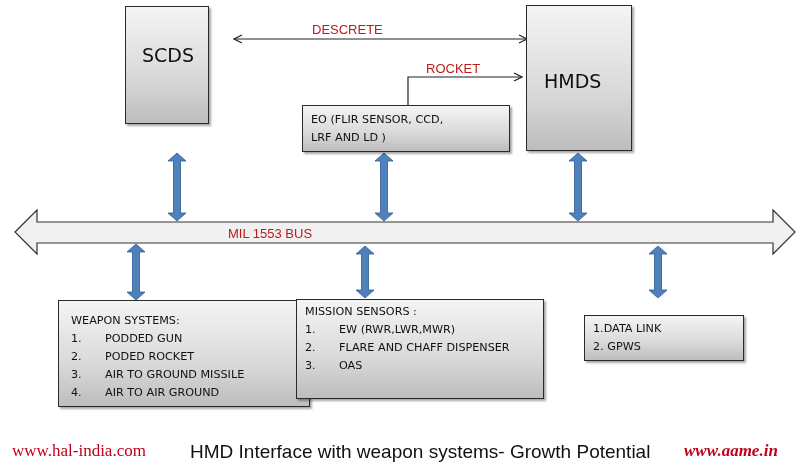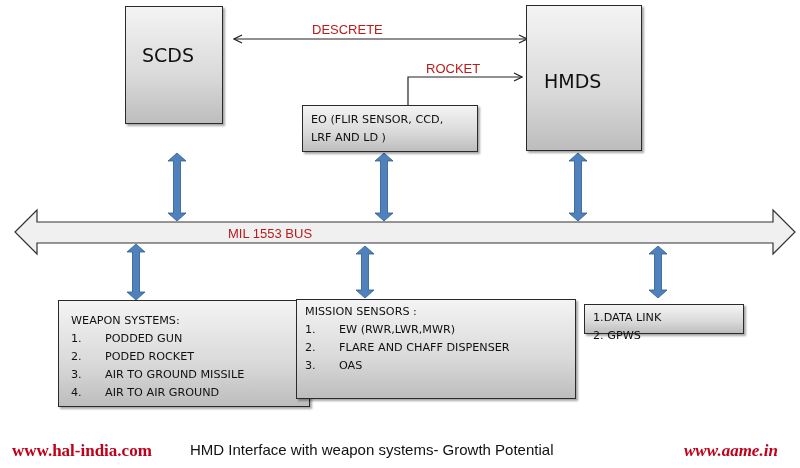--- a/index.html
+++ b/index.html
@@ -11,22 +11,22 @@
     box-shadow:2px 2px 2px rgba(0,0,0,0.35);
     color:#111;
   }
   .bigtitle { position:absolute; font-family:"DejaVu Sans", sans-serif; font-size:19px; color:#111; }
   .list { position:absolute; font-family:"DejaVu Sans", sans-serif; font-size:11.2px; line-height:18px; color:#111; }
   .list .row { display:flex; }
   .list .num { width:34px; }
   #diagram { position:absolute; left:0; top:0; }
   .lbl { position:absolute; font-family:"Liberation Sans", sans-serif; font-size:13px; color:#b91c1c; }
   .footer { position:absolute; top:441px; left:0; width:800px; height:24px; }
-  .ft-left { position:absolute; left:12px; top:0; font-family:"Liberation Serif", serif; font-weight:bold; font-size:17px; color:#c0001a; }
-  .ft-mid { position:absolute; left:190px; top:0; font-family:"Liberation Sans", sans-serif; font-size:15px; color:#111; }
+  .ft-left { position:absolute; left:12px; top:0; font-family:"Liberation Serif", serif; font-weight:normal; font-size:17px; color:#c0001a; }
+  .ft-mid { position:absolute; left:190px; top:0; font-family:"Liberation Sans", sans-serif; font-size:19px; color:#111; }
   .ft-right { position:absolute; left:684px; top:0; font-family:"Liberation Serif", serif; font-weight:bold; font-size:17px; color:#c0001a;font-style:italic; }
 </style>
 </head>
 <body>
 
 <svg id="diagram" width="800" height="440">
   <defs>
     <marker id="openArrow" markerWidth="10" markerHeight="10" refX="9" refY="5" orient="auto" markerUnits="userSpaceOnUse">
       <path d="M1,1 L9,5 L1,9" fill="none" stroke="#222" stroke-width="1.2"></path>
     </marker>
@@ -49,29 +49,29 @@
   <g id="vertical-arrows">
       <path d="M177,153 L186,161 L180.5,161 L180.5,213 L186,213 L177,221 L168,213 L173.5,213 L173.5,161 L168,161 Z" fill="#4f81bd" stroke="#2e5a8e" stroke-width="0.8"></path>
       <path d="M384,153 L393,161 L387.5,161 L387.5,213 L393,213 L384,221 L375,213 L380.5,213 L380.5,161 L375,161 Z" fill="#4f81bd" stroke="#2e5a8e" stroke-width="0.8"></path>
       <path d="M578,153 L587,161 L581.5,161 L581.5,213 L587,213 L578,221 L569,213 L574.5,213 L574.5,161 L569,161 Z" fill="#4f81bd" stroke="#2e5a8e" stroke-width="0.8"></path>
       <path d="M136,244 L145,252 L139.5,252 L139.5,292 L145,292 L136,300 L127,292 L132.5,292 L132.5,252 L127,252 Z" fill="#4f81bd" stroke="#2e5a8e" stroke-width="0.8"></path>
       <path d="M365,246 L374,254 L368.5,254 L368.5,290 L374,290 L365,298 L356,290 L361.5,290 L361.5,254 L356,254 Z" fill="#4f81bd" stroke="#2e5a8e" stroke-width="0.8"></path>
       <path d="M658,246 L667,254 L661.5,254 L661.5,290 L667,290 L658,298 L649,290 L654.5,290 L654.5,254 L649,254 Z" fill="#4f81bd" stroke="#2e5a8e" stroke-width="0.8"></path>
     </g>
 </svg>
 
-<div class="box" style="left:125px;top:6px;width:98px;height:118px;">
+<div class="box" style="left:125px;top:6px;width:84px;height:118px;">
   <div class="bigtitle" style="left:16px;top:37px;">SCDS</div>
 </div>
 
-<div class="box" style="left:526px;top:5px;width:116px;height:146px;">
+<div class="box" style="left:526px;top:5px;width:106px;height:146px;">
   <div class="bigtitle" style="left:17px;top:64px;">HMDS</div>
 </div>
 
-<div class="box" style="left:302px;top:105px;width:176px;height:47px;">
+<div class="box" style="left:302px;top:105px;width:208px;height:47px;">
   <div class="list" style="left:8px;top:5px;">
     <div>EO (FLIR SENSOR, CCD,</div>
     <div>LRF AND LD )</div>
   </div>
 </div>
 
 <div class="lbl" style="left:312px;top:22px;">DESCRETE</div>
 <div class="lbl" style="left:426px;top:61px;">ROCKET</div>
 <div class="lbl" style="left:228px;top:226px;text-align:center;">MIL 1553 BUS</div>
 
@@ -90,39 +90,39 @@
         <span class="num">3.</span>
         <span>AIR TO GROUND MISSILE</span>
       </div>
     <div class="row">
         <span class="num">4.</span>
         <span>AIR TO AIR GROUND</span>
       </div>
   </div>
 </div>
 
-<div class="box" style="left:296px;top:299px;width:280px;height:100px;">
+<div class="box" style="left:296px;top:299px;width:248px;height:100px;">
   <div class="list" style="left:8px;top:3px;">
     <div>MISSION SENSORS :</div>
     <div class="row">
         <span class="num">1.</span>
         <span>EW (RWR,LWR,MWR)</span>
       </div>
     <div class="row">
         <span class="num">2.</span>
         <span>FLARE AND CHAFF DISPENSER</span>
       </div>
     <div class="row">
         <span class="num">3.</span>
         <span>OAS</span>
       </div>
   </div>
 </div>
 
-<div class="box" style="left:584px;top:304px;width:160px;height:30px;padding-left:47px;">
+<div class="box" style="left:584px;top:315px;width:160px;height:46px;padding-left:47px;">
   <div class="list" style="left:8px;top:4px;">
     <div>1.DATA LINK</div>
     <div>2. GPWS</div>
   </div>
 </div>
 
 <div class="footer">
   <span class="ft-left">www.hal-india.com</span>
   <span class="ft-mid">HMD Interface with weapon systems- Growth Potential</span>
   <span class="ft-right">www.aame.in</span>

